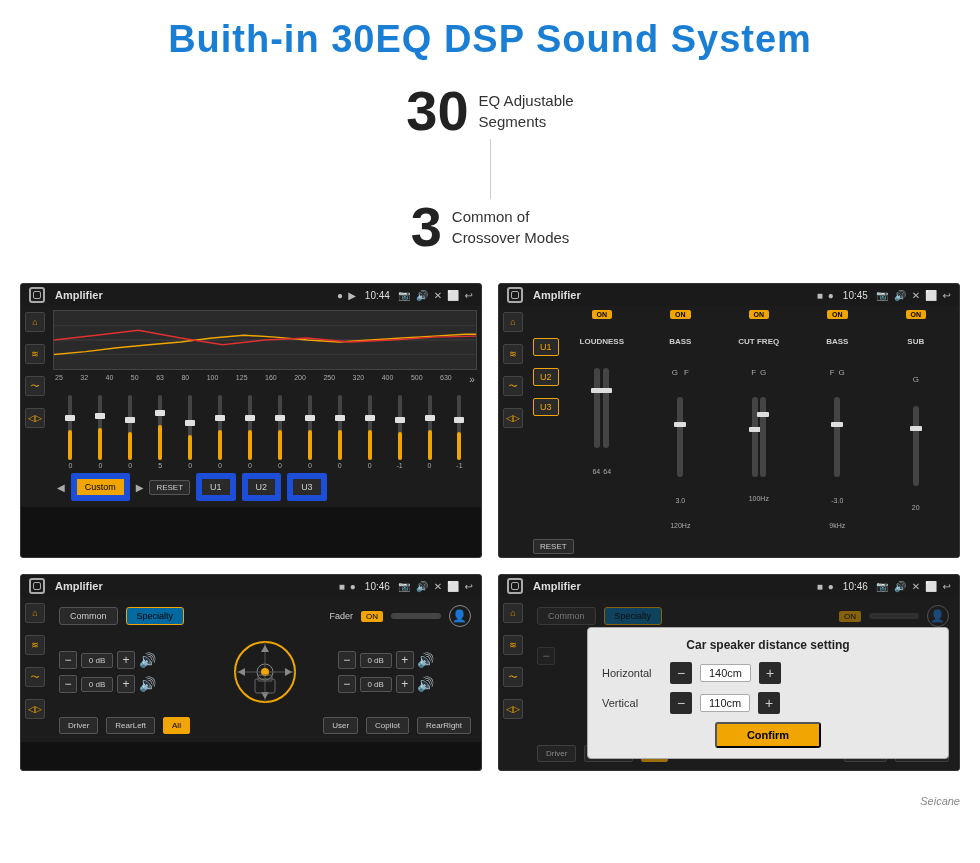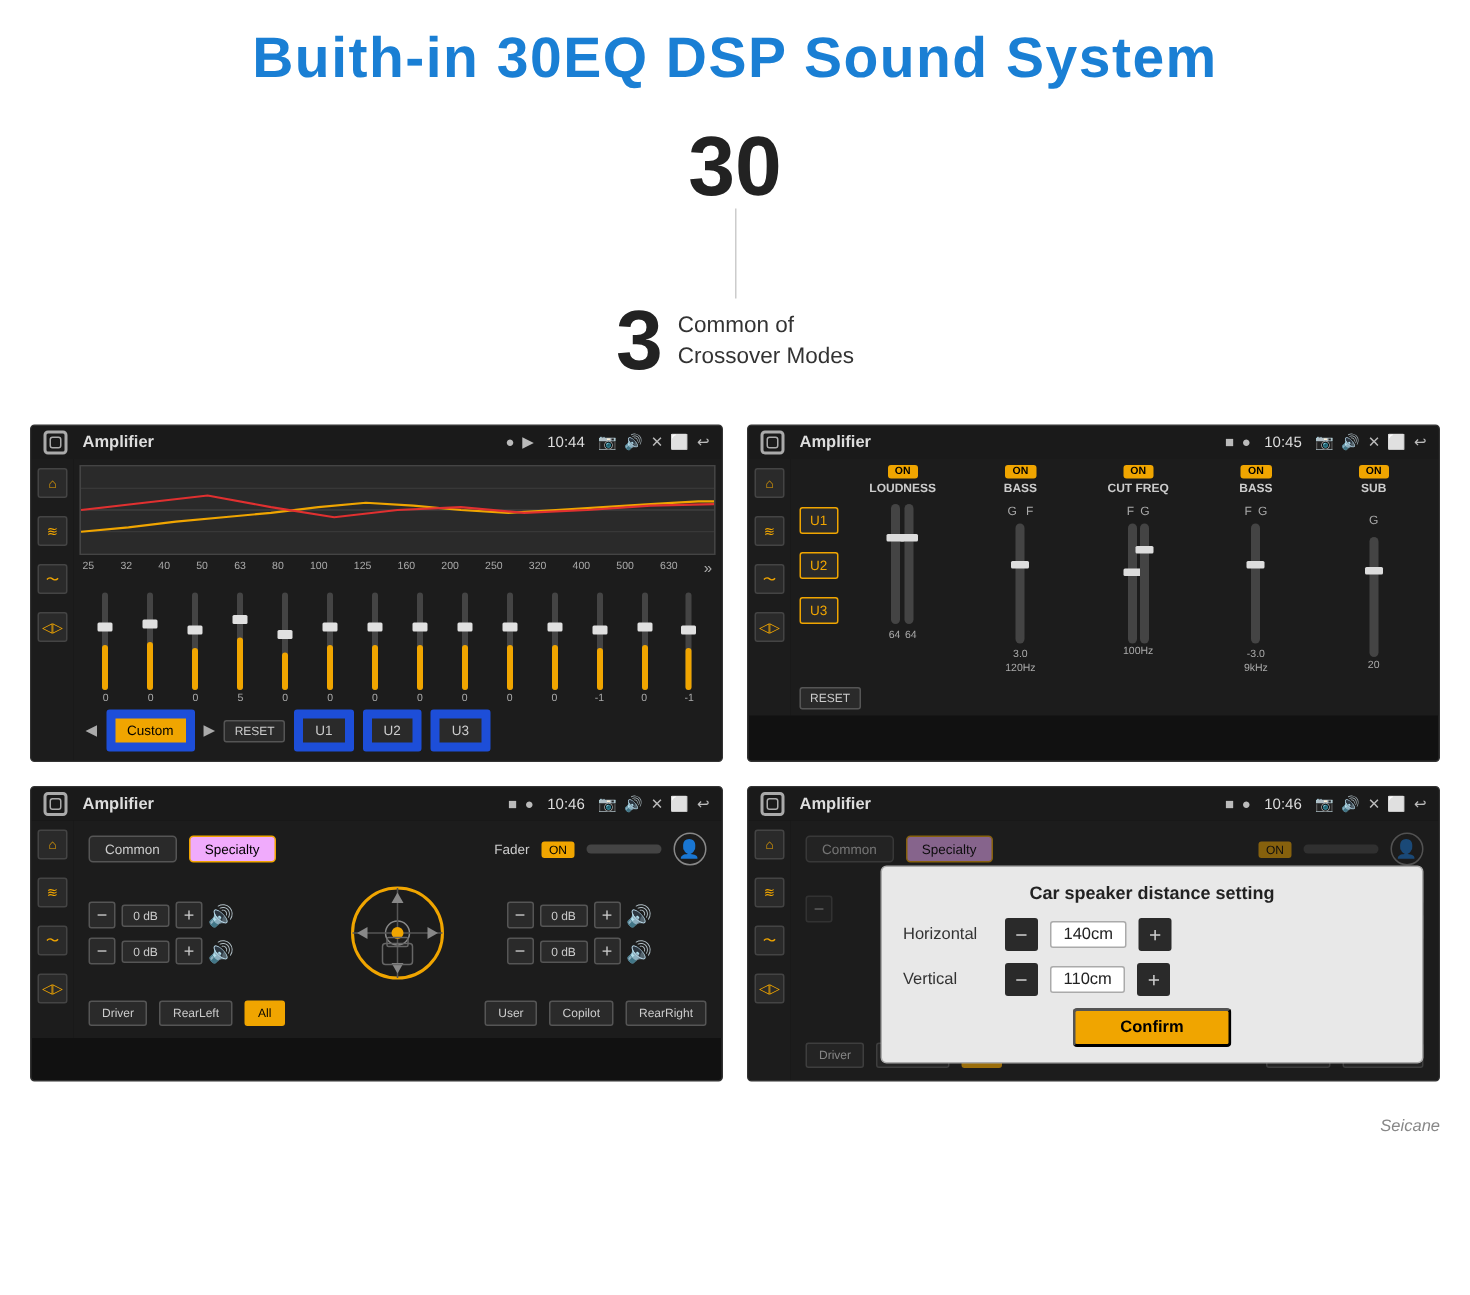--- a/index.html
+++ b/index.html
@@ -208,21 +208,21 @@
     }
     .screen-main {
       flex: 1;
       background: #1c1c1c;
       padding: 4px;
     }
     .xo-col-header {
       display: flex;
       flex-direction: column;
       align-items: center;
-      gap: 2px;
+      gap: 18px;
     }
     .xo-on-btn {
       background: #f0a500;
       color: #000;
       font-size: 7px;
       font-weight: bold;
       padding: 1px 5px;
       border-radius: 2px;
     }
     .xo-label {
@@ -265,21 +265,21 @@
     }
     .spec-tab {
       background: #2a2a2a;
       border: 1px solid #555;
       color: #ccc;
       font-size: 9px;
       padding: 3px 10px;
       border-radius: 3px;
     }
     .spec-tab-active {
-      background: #f0abfc;
+      background: #0369a1;
       color: #000;
       border-color: #f0a500;
     }
     .fader-label {
       color: #ccc;
       font-size: 9px;
     }
     .fader-on-btn {
       background: #f0a500;
       color: #000;
@@ -466,20 +466,24 @@
 </head>
 <body>
 
 <div class="page-header">
   <h1 class="page-title">Buith-in 30EQ DSP Sound System</h1>
 </div>
 
 <div class="stats-row">
   <div class="stat-block">
     <span class="stat-number">30</span>
+    <span class="stat-desc">
+      <span>EQ Adjustable</span><br>
+      <span>Segments</span>
+    </span>
   </div>
   <div class="stat-divider"></div>
   <div class="stat-block">
     <span class="stat-number">3</span>
     <span class="stat-desc">
       <span>Common of</span><br>
       <span>Crossover Modes</span>
     </span>
   </div>
 </div>

